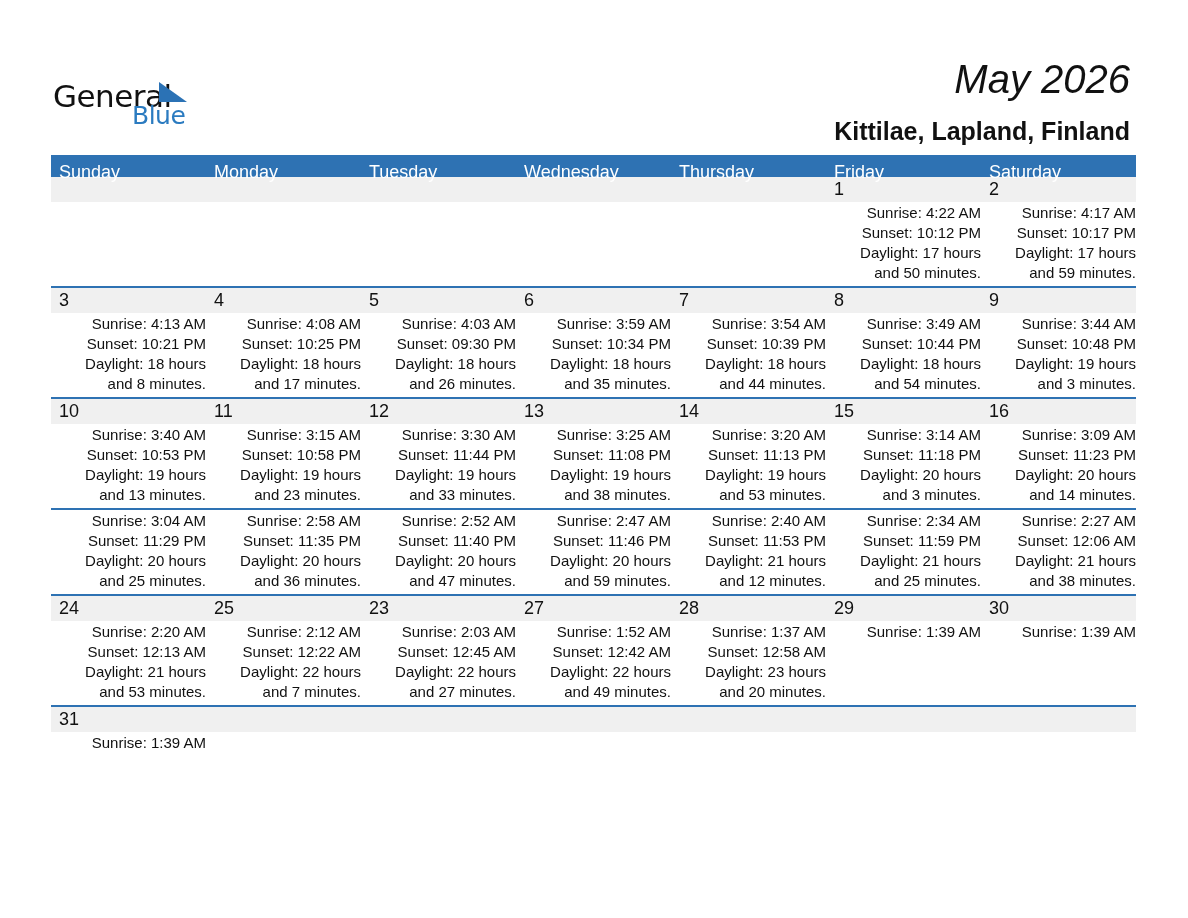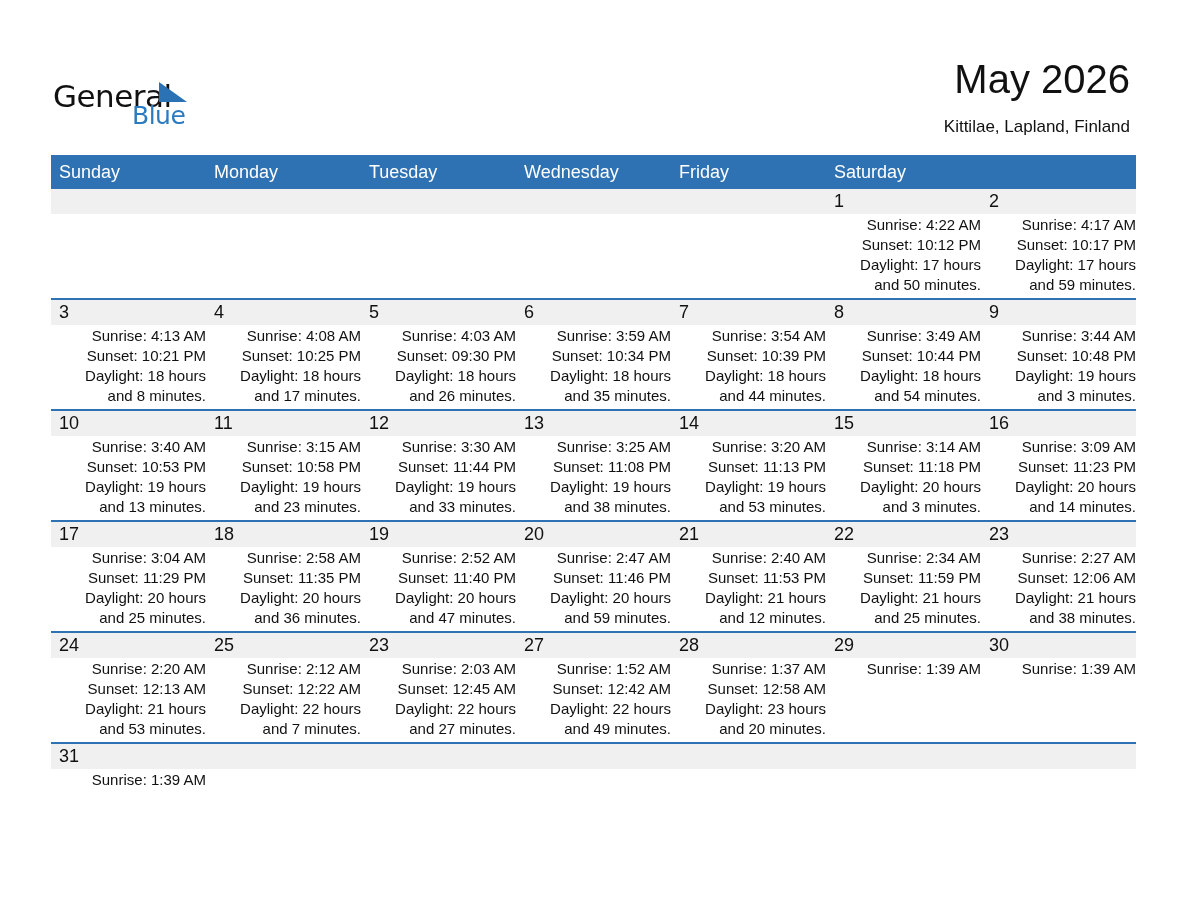--- a/index.html
+++ b/index.html
@@ -1,24 +1,24 @@
 <!DOCTYPE html>
 <html><head>
 <meta charset="utf-8">
 <style>
   html, body { margin: 0; padding: 0; background: #ffffff; }
   body { width: 1188px; height: 918px; position: relative; overflow: hidden; font-family: "Liberation Sans", sans-serif; color: #111; }
   .logo { position: absolute; left: 53px; top: 76px; width: 140px; height: 56px; }
   .logo-general { position: absolute; left: 0; top: 2px; font-family: "DejaVu Sans", sans-serif; font-size: 31px; color: #111; letter-spacing: -0.5px; }
   .logo-blue { position: absolute; left: 79px; top: 25px; font-family: "DejaVu Sans", sans-serif; font-size: 25px; color: #2b7bc0; letter-spacing: -0.5px; }
   .logo-tri2 { position: absolute; left: 106px; top: 6px; width: 28px; height: 20px; }
-  .title { position: absolute; right: 58px; top: 57px; font-size: 40px; color: #111; }
-  .subtitle { position: absolute; right: 58px; top: 117px; font-size: 17px; color: #111; }
+  .title { position: absolute; right: 58px; top: 57px; font-size: 40px; color: #111; font-style: italic; }
+  .subtitle { position: absolute; right: 58px; top: 117px; font-size: 25px; color: #111; font-weight: bold; }
   .cal { position: absolute; left: 51px; top: 155px; width: 1085px; }
-  .head { display: flex; background: #2e72b3; height: 34px; }
+  .head { display: flex; background: #2e72b3; height: 22px; }
   .head div { width: 155px; color: #fff; font-size: 18px; line-height: 34px; padding-left: 8px; box-sizing: border-box; }
   .week { border-bottom: 2px solid #2e72b3; }
   .week.last { border-bottom: none; }
   .numrow { display: flex; background: #f0f0f0; height: 25px; }
   .numrow div { width: 155px; font-size: 18px; line-height: 25px; padding-left: 8px; box-sizing: border-box; }
   .inforow { display: flex; height: 84px; }
   .inforow.short { height: 26px; }
   .inforow > div { width: 155px; font-size: 15px; line-height: 20px; padding-left: 8px; padding-top: 1px; box-sizing: border-box; text-align: right; }
   .inforow > div span { display: block; white-space: nowrap; }
 </style>
@@ -35,20 +35,21 @@
 
 <div class="title">May 2026</div>
 <div class="subtitle">Kittilae, Lapland, Finland</div>
 
 <div class="cal">
   <div class="head">
     <div>Sunday</div>
     <div>Monday</div>
     <div>Tuesday</div>
     <div>Wednesday</div>
+    <div>Thursday</div>
     <div>Friday</div>
     <div>Saturday</div>
   </div>
   <div id="weeks">
       <div class="week">
         <div class="numrow">
           <div></div>
           <div></div>
           <div></div>
           <div></div>
@@ -205,29 +206,20 @@
           </div>
           <div>
             <span>Sunrise: 3:09 AM</span>
             <span>Sunset: 11:23 PM</span>
             <span>Daylight: 20 hours</span>
             <span>and 14 minutes.</span>
           </div>
         </div>
       </div>
       <div class="week">
-        <div class="numrow">
-          <div>17</div>
-          <div>18</div>
-          <div>19</div>
-          <div>20</div>
-          <div>21</div>
-          <div>22</div>
-          <div>23</div>
-        </div>
         <div class="inforow">
           <div>
             <span>Sunrise: 3:04 AM</span>
             <span>Sunset: 11:29 PM</span>
             <span>Daylight: 20 hours</span>
             <span>and 25 minutes.</span>
           </div>
           <div>
             <span>Sunrise: 2:58 AM</span>
             <span>Sunset: 11:35 PM</span>

